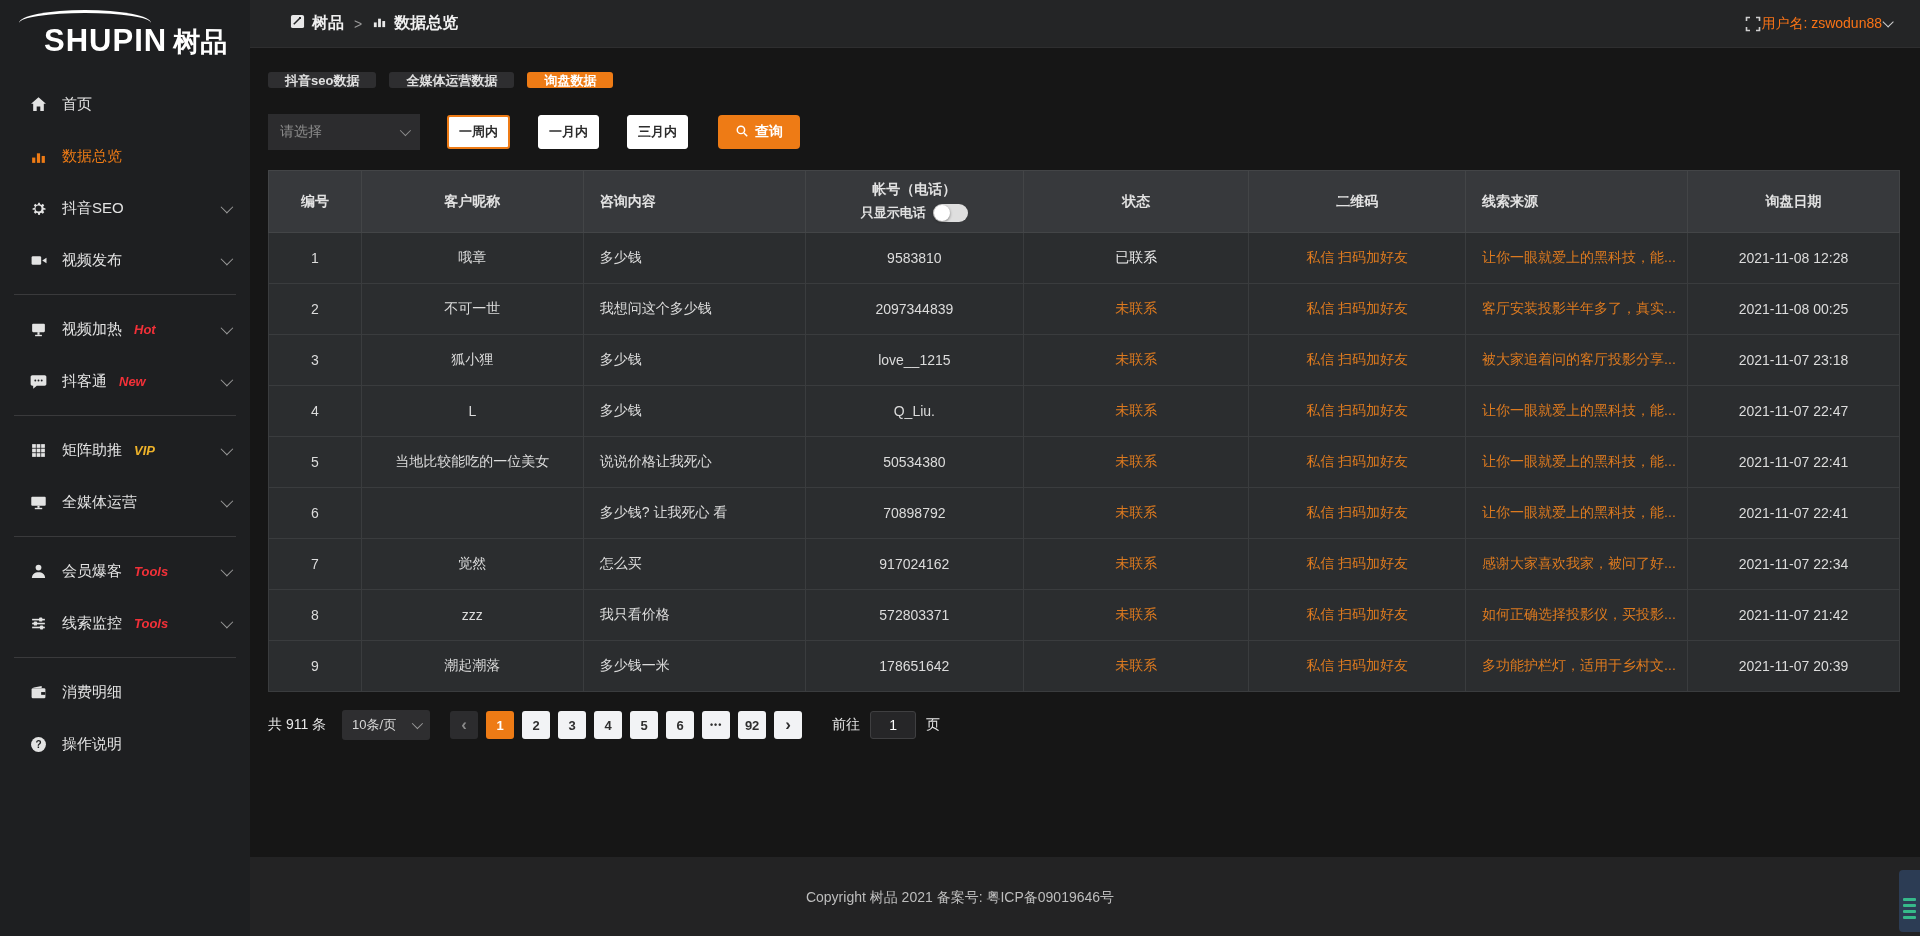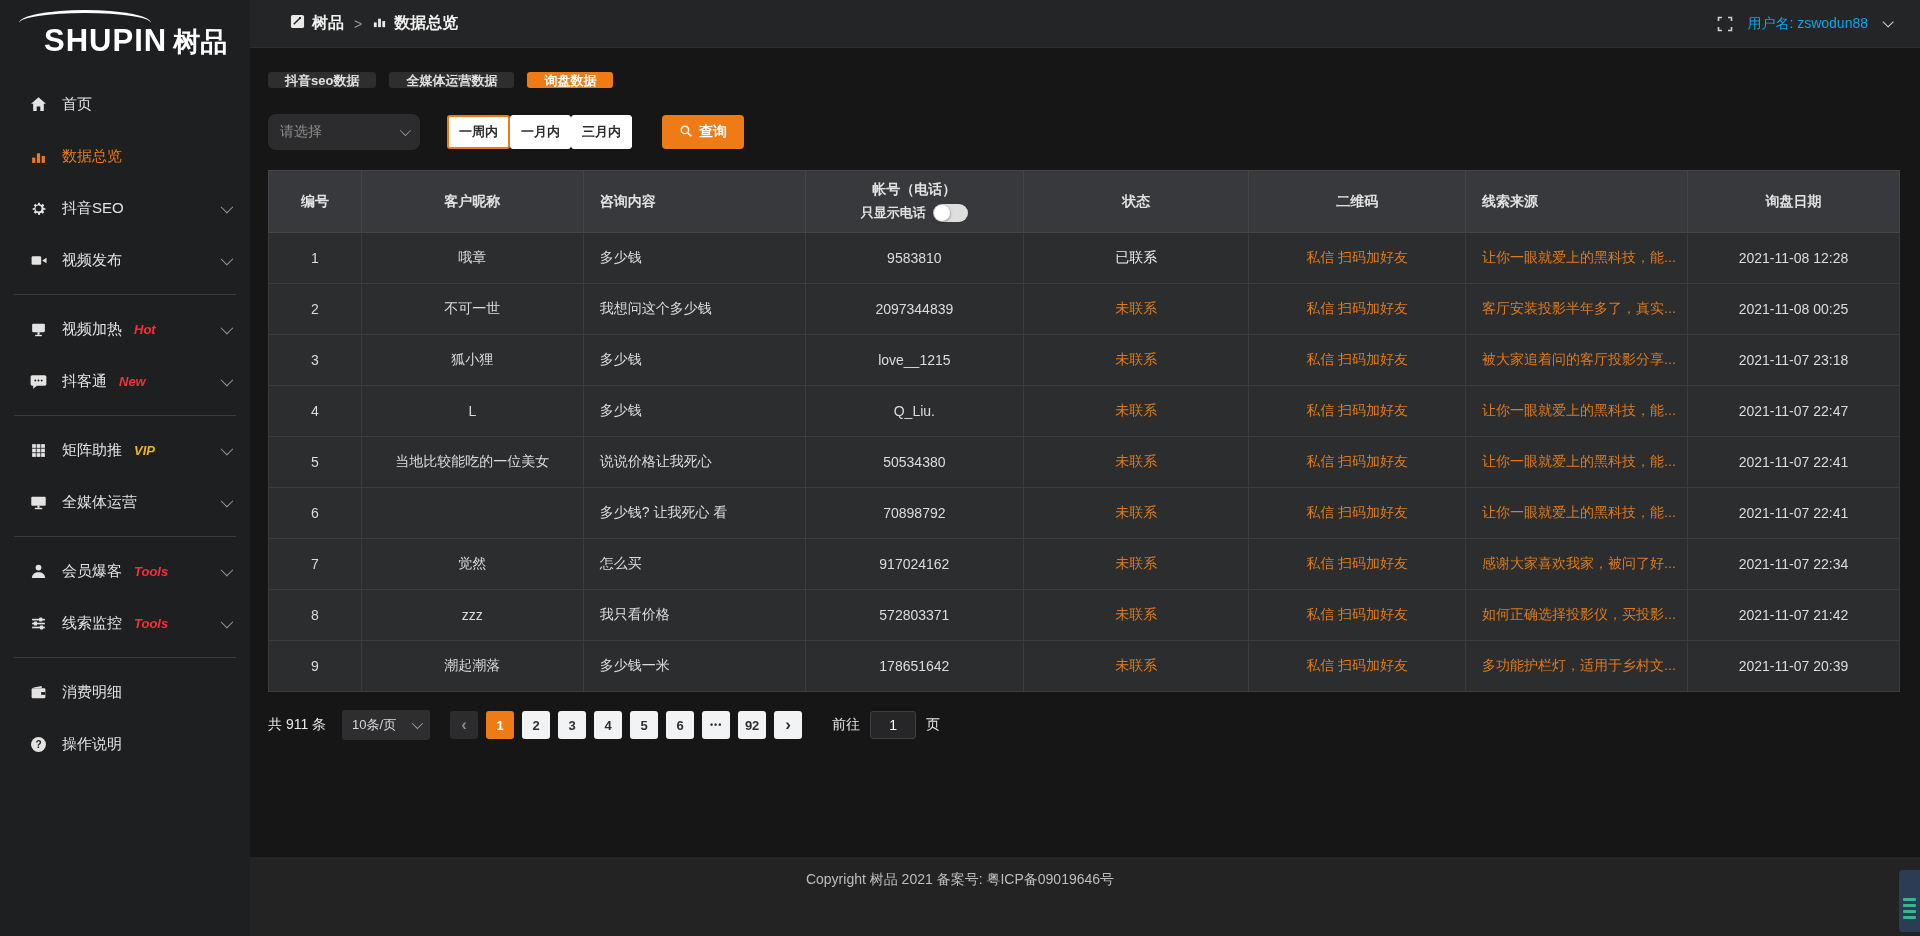--- a/index.html
+++ b/index.html
@@ -2,21 +2,21 @@
 <html style="--accent: #ee7b15; --orange-text: #dd7a1f;"><head>
 <meta charset="utf-8">
 <style>
   * { margin:0; padding:0; box-sizing:border-box; }
   html,body { width:1920px; height:936px; overflow:hidden; background:#161616;
     font-family:"Liberation Sans","DejaVu Sans",sans-serif; }
   .app { position:relative; width:1920px; height:936px; background:#161616; }
 
   
   .footer { position:absolute; left:0; right:0; bottom:0; height:79px; background:#232324;
-    text-align:center; padding-top:14px; color:#bdbdbd; font-size:14px; z-index:1; }
+    text-align:center; padding-top:32px; color:#bdbdbd; font-size:14px; z-index:1; }
 
   
   .sidebar { position:absolute; left:0; top:0; bottom:0; width:250px; background:#1e1f21; z-index:5; }
   .logo { padding:10px 0 6px 16px; }
   .logo-arc { width:132px; height:13px; border-top:3px solid #fff;
     border-radius:50% 50% 0 0 / 100% 100% 0 0; margin-left:3px; }
   .logo-row { display:flex; align-items:baseline; gap:6px; color:#fff; }
   .logo-en { font-size:31px; font-weight:800; letter-spacing:1px;margin-left:28px; }
   .logo-cn { font-size:27px; font-weight:700; }
   .menu { padding-top:12px; }
@@ -31,42 +31,42 @@
     transform:rotate(45deg) translateY(-2px); }
   .s-divider { height:1px; background:#3a3a3c; margin:8px 14px; }
 
   
   .main { position:absolute; left:250px; top:0; right:0; bottom:79px; display:flex; flex-direction:column; }
   .topbar { height:48px; background:#242526; border-bottom:1px solid #2e2e2f; display:flex;
     align-items:center; padding:0 30px 0 40px; flex:0 0 auto; }
   .crumb { display:flex; align-items:center; gap:7px; color:#f0f0f0; font-size:16px; font-weight:bold; }
   .crumb svg { width:15px; height:15px; }
   .crumb-sep { color:#9a9a9a; font-size:14px; font-weight:normal; margin:0 3px; }
-  .top-right { margin-left:auto; display:flex; align-items:center; gap:14px; color:#0ea5e9; font-size:14px; }
+  .top-right { margin-left:auto; display:flex; align-items:center; color:#f97316; font-size:14px; }
   .fs-ico svg { width:16px; height:16px; display:block; }
   .u-chev { width:8px; height:8px; border-right:1.4px solid #cfcfcf; border-bottom:1.4px solid #cfcfcf;
     transform:rotate(45deg) translateY(-3px); }
 
   .content { flex:1; padding:24px 20px 0 18px; }
 
   
   .tabs { display:flex; gap:13px; }
   .tab { height:16px; padding:0 17px; background:#2e2e30; color:#e0e0e0; font-size:13px;
     border:none; border-radius:3px; cursor:pointer; font-weight:bold;
     font-family:"Liberation Sans","DejaVu Sans",sans-serif; }
   .tab.active { background:var(--accent); color:#fff; }
 
   
   .filter { display:flex; align-items:center; margin-top:26px; }
-  .select { position:relative; width:152px; height:36px; background:#2c2c2e; border-radius:8px;
+  .select { position:relative; width:152px; height:36px; background:#2c2c2e; border-radius:0;
     display:flex; align-items:center; padding:0 12px; cursor:pointer; }
   .select .ph { color:#8c8c8c; font-size:14px; }
   .sel-chev { margin-left:auto; width:8px; height:8px; border-right:1.4px solid #8c8c8c;
     border-bottom:1.4px solid #8c8c8c; transform:rotate(45deg) translateY(-2px); }
-  .ranges { display:flex; gap:0; margin-left:27px; }
+  .ranges { display:flex; gap:28px; margin-left:27px; }
   .rbtn { height:34px; min-width:58px; padding:0 10px; background:#fff; color:#2d2d2d; font-size:13px;
     border:1px solid #fff; border-radius:3px; cursor:pointer; font-weight:bold;
     font-family:"Liberation Sans","DejaVu Sans",sans-serif; }
   .rbtn.active { border:2px solid var(--accent); }
   .qbtn { margin-left:30px; height:34px; padding:0 17px; background:var(--accent); color:#fff;
     font-size:14px; font-weight:bold; border:none; border-radius:4px; cursor:pointer;
     display:flex; align-items:center; gap:6px; font-family:"Liberation Sans","DejaVu Sans",sans-serif; }
   .qbtn svg { width:14px; height:14px; }
 
   

